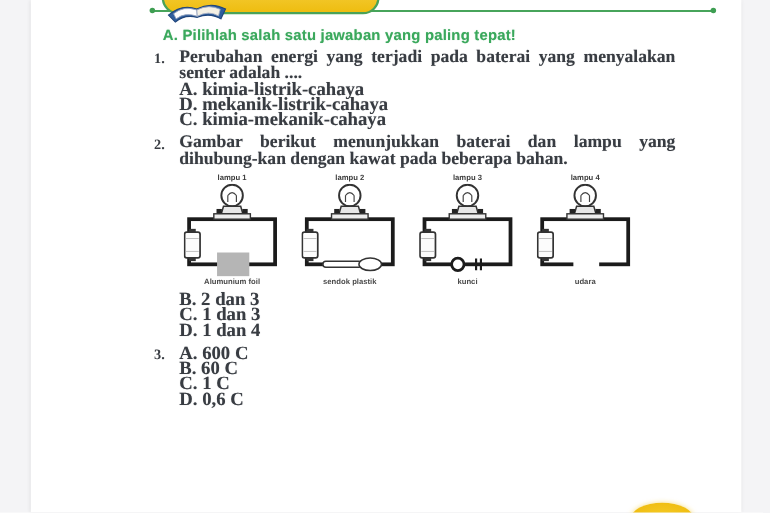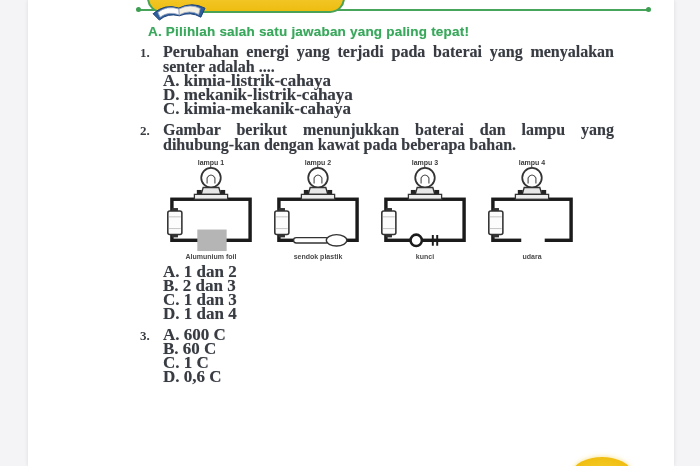--- a/index.html
+++ b/index.html
@@ -204,21 +204,20 @@
                   <rect x="0.8" y="45" width="14.4" height="24" rx="2" fill="#fcfcfc" stroke="#333" stroke-width="1.6"></rect>
                   <path d="M2 51 H14 M2 63 H14" stroke="#b5b5b5" stroke-width="0.8"></path>
                 </g>
                 <rect x="34" y="70" width="24" height="10" fill="#fff"></rect>
               </svg>
               <div class="circuit-material">udara</div>
             </figure>
 
           </div>
 
-          <div class="option">A. 1 dan 2</div>
           <div class="option">B. 2 dan 3</div>
           <div class="option">C. 1 dan 3</div>
           <div class="option">D. 1 dan 4</div>
         </div>
       </div>
 
       <div class="question">
         <div class="qnum">3.</div>
         <div class="qbody">
           <div class="option">A. 600 C</div>

